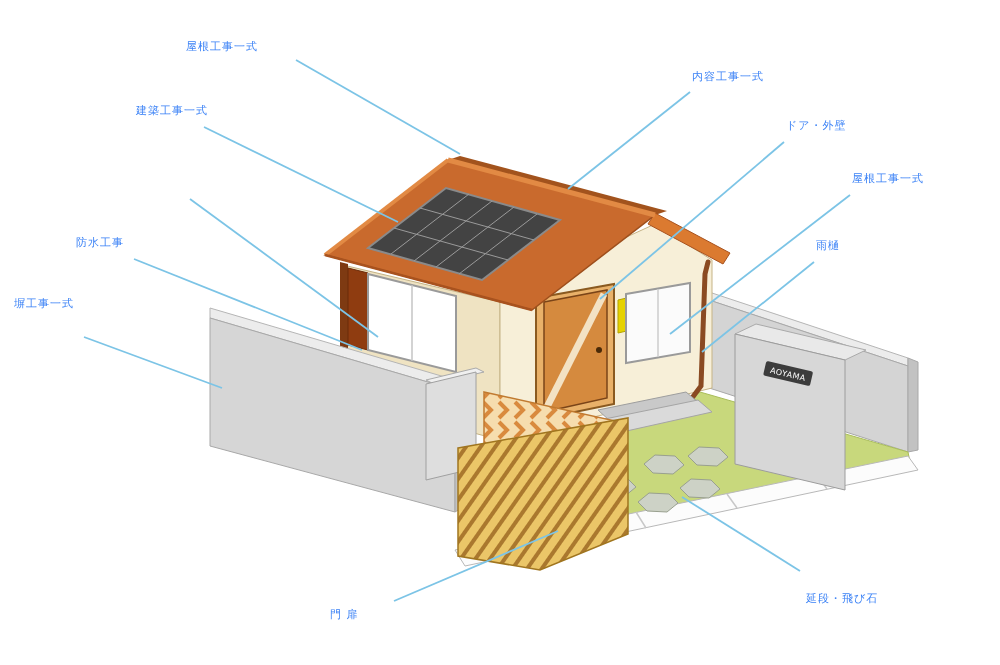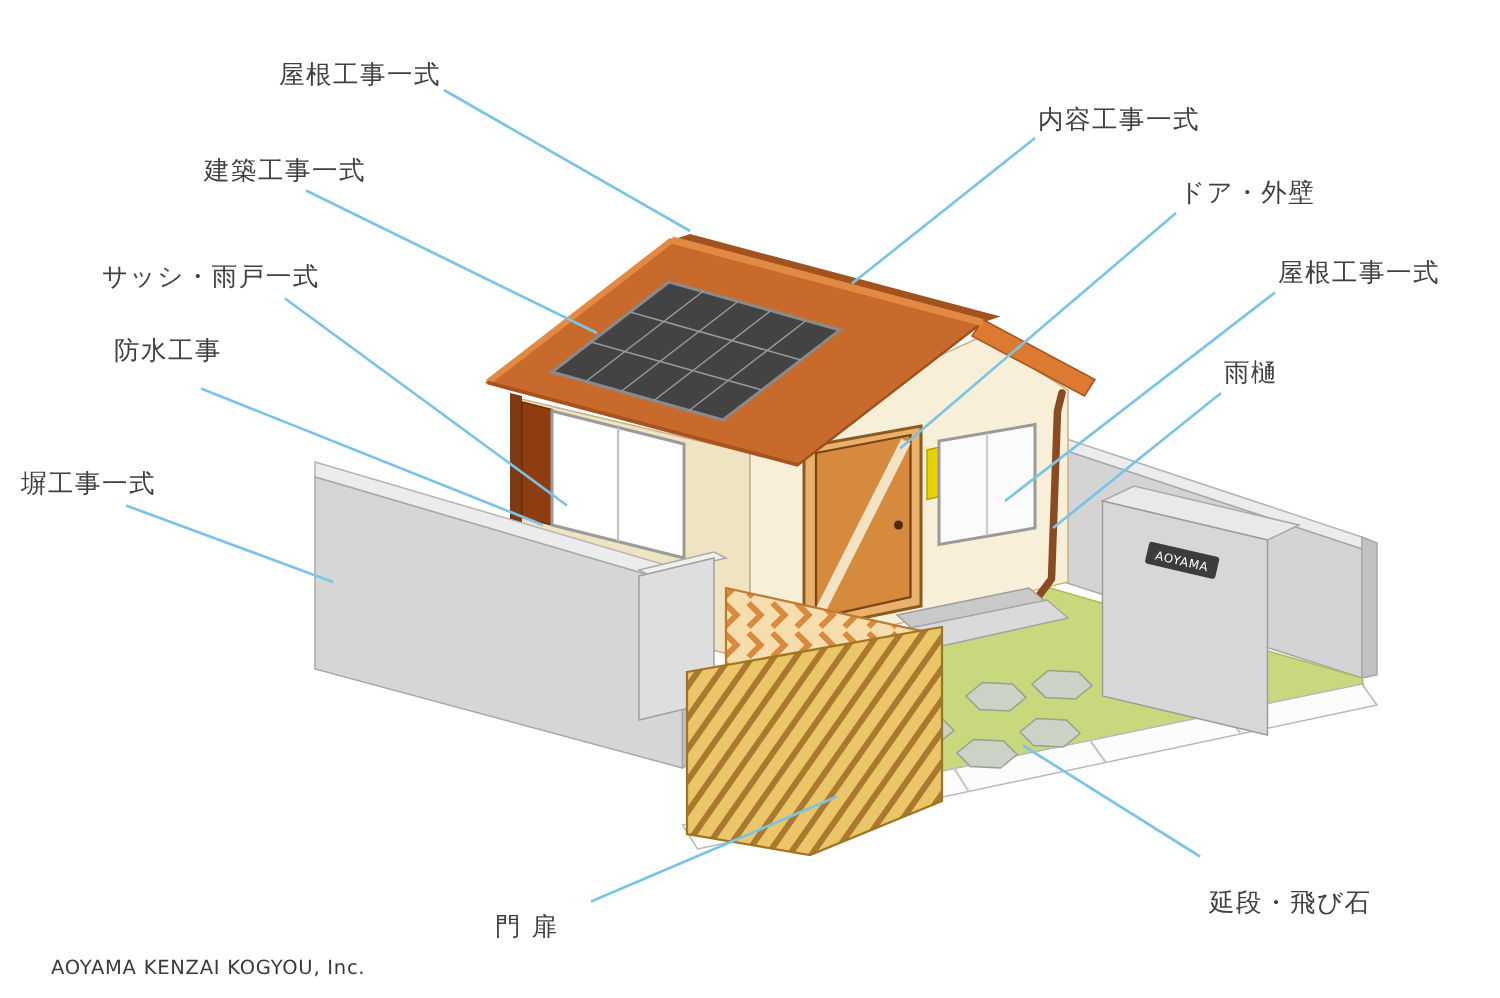--- a/index.html
+++ b/index.html
@@ -2,21 +2,21 @@
 <html><head>
 <meta charset="utf-8">
 <style>
   html,body{margin:0;padding:0;background:#ffffff;}
   #canvas{
     position:relative;width:1000px;height:665px;background:#ffffff;overflow:hidden;
     font-family:"DejaVu Sans","Liberation Sans",sans-serif;
   }
   #art{position:absolute;left:0;top:0;}
   .lbl{
-    position:absolute;font-size:17px;line-height:1.2;color:#404040;
+    position:absolute;font-size:11px;line-height:1.2;color:#3b82f6;
     letter-spacing:1px;white-space:nowrap;
   }
   .footer{
     position:absolute;left:34px;top:638px;font-size:13px;color:#3a3a3a;letter-spacing:.5px;
   }
 </style>
 </head>
 <body>
 
 <div id="canvas">
@@ -147,24 +147,22 @@
       <line x1="784" y1="142" x2="600" y2="299"></line>
       <line x1="850" y1="195" x2="670" y2="334"></line>
       <line x1="814" y1="262" x2="702" y2="352"></line>
       <line x1="800" y1="571" x2="682" y2="497"></line>
       <line x1="394" y1="601" x2="558" y2="531"></line>
     </g>
   </svg>
 
   <div class="lbl" style="left:186px;top:40px">屋根工事一式</div>
   <div class="lbl" style="left:136px;top:104px">建築工事一式</div>
-  <div class="lbl" style="left:68px;top:175px">サッシ・雨戸一式</div>
-  <div class="lbl" style="left:76px;top:224px">防水工事</div>
-  <div class="lbl" style="left:14px;top:313px">塀工事一式</div>
+  <div class="lbl" style="left:76px;top:236px">防水工事</div>
+  <div class="lbl" style="left:14px;top:297px">塀工事一式</div>
   <div class="lbl" style="left:692px;top:70px">内容工事一式</div>
   <div class="lbl" style="left:786px;top:119px">ドア・外壁</div>
   <div class="lbl" style="left:852px;top:172px">屋根工事一式</div>
   <div class="lbl" style="left:816px;top:239px">雨樋</div>
   <div class="lbl" style="left:806px;top:592px">延段・飛び石</div>
   <div class="lbl" style="left:330px;top:608px">門 扉</div>
 
-  <div class="footer">AOYAMA  KENZAI KOGYOU, Inc.</div>
 </div>
 
 </body></html>

